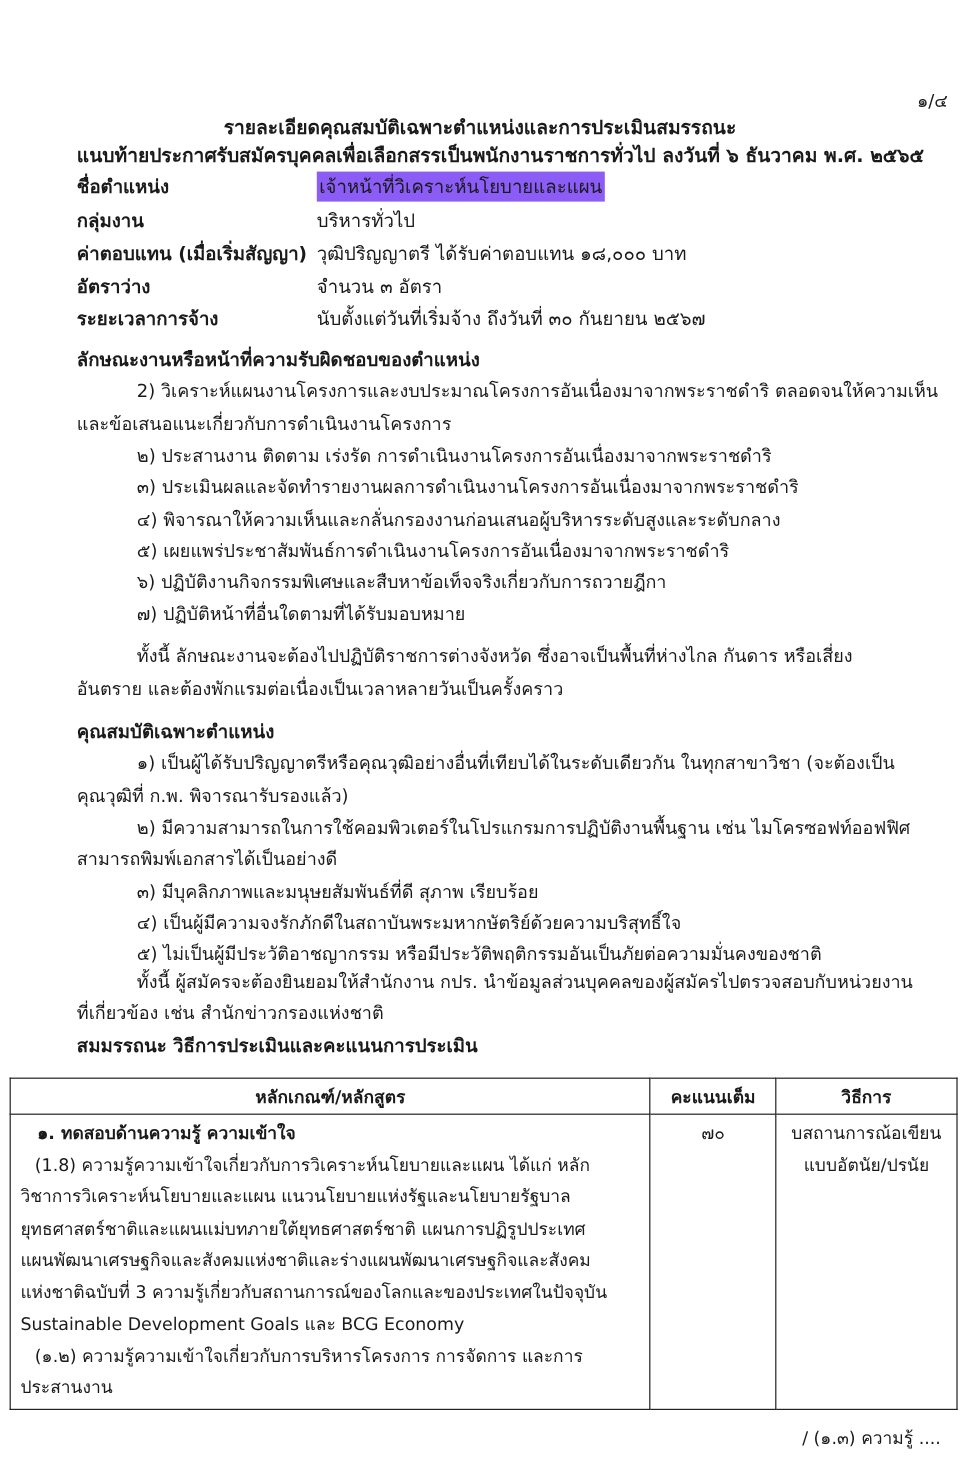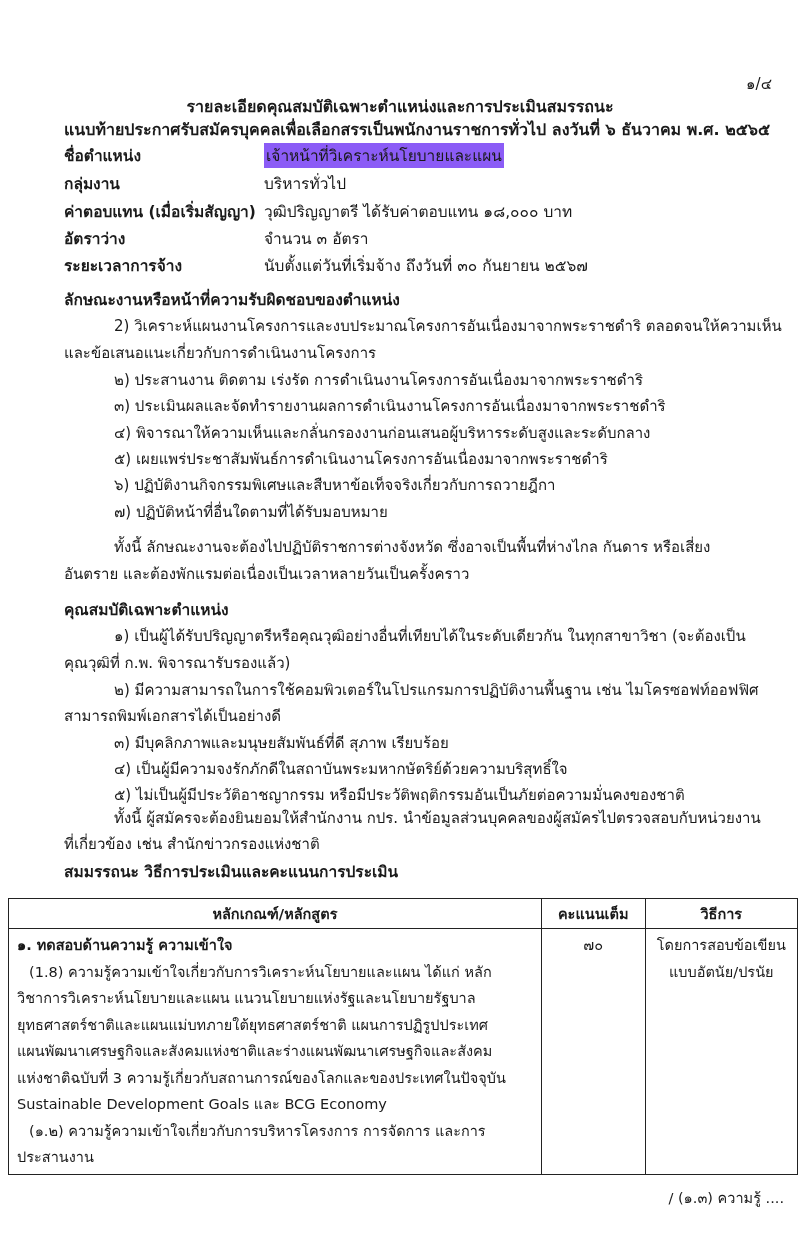--- a/index.html
+++ b/index.html
@@ -2,42 +2,42 @@
 <html><head>
   <meta charset="utf-8">
   <style>
     html, body { margin: 0; padding: 0; background: #ffffff; }
     body {
       width: 800px; height: 1237px; position: relative; overflow: hidden;
       font-family: "DejaVu Sans", "Liberation Sans", sans-serif;
       color: #1a1a1a; font-size: 15px;
     }
     .abs { position: absolute; white-space: nowrap; }
-    .page-num { right: 28px; top: 72px; font-size: 15px; }
+    .page-num { right: 10px; top: 72px; font-size: 15px; }
     .title { left: 0; width: 800px; text-align: center; font-weight: bold; font-size: 16px; }
     .title1 { top: 94px; }
     .title2 { top: 117px; left: 64px; width: auto; text-align: left; }
     .info-row { left: 64px; font-size: 15.5px; }
     .info-label { display: inline-block; width: 200px; font-weight: bold; }
     .info-value { display: inline-block; }
     .highlight { background: #8b5cf6; padding: 0 2px; }
     .heading { left: 64px; font-weight: bold; font-size: 15.5px; }
     .item { font-size: 15px; }
     .table {
       position: absolute; left: 8px; top: 898px; width: 790px;
       border-collapse: collapse; font-size: 14.5px; padding-left: 40px;
     }
     .table th, .table td { border: 1.5px solid #222; vertical-align: top; padding: 3px 8px; }
     .table th { font-weight: bold; text-align: center; height: 22px; }
     .col1 { width: 535px; }
     .col2 { width: 115px; text-align: center; }
     .col3 { width: 140px; text-align: center; }
     .cell-line { line-height: 26.5px; white-space: nowrap; }
     .cell-line.indent { padding-left: 12px; }
-    .bold { font-weight: bold; }
+    .bold { font-weight: bold; margin-left: 14px; }
     .footer { right: 16px; top: 1186px; font-size: 14.5px; }
   </style>
 </head>
 <body>
 
 <div class="abs page-num">๑/๔</div>
 
 <div class="abs title title1">รายละเอียดคุณสมบัติเฉพาะตำแหน่งและการประเมินสมรรถนะ</div>
 <div class="abs title title2">แนบท้ายประกาศรับสมัครบุคคลเพื่อเลือกสรรเป็นพนักงานราชการทั่วไป ลงวันที่  ๖  ธันวาคม  พ.ศ. ๒๕๖๕</div>
 
@@ -100,20 +100,20 @@
         <div class="cell-line">แผนพัฒนาเศรษฐกิจและสังคมแห่งชาติและร่างแผนพัฒนาเศรษฐกิจและสังคม</div>
         <div class="cell-line">แห่งชาติฉบับที่ 3 ความรู้เกี่ยวกับสถานการณ์ของโลกและของประเทศในปัจจุบัน</div>
         <div class="cell-line">Sustainable Development Goals และ BCG Economy</div>
         <div class="cell-line indent">(๑.๒) ความรู้ความเข้าใจเกี่ยวกับการบริหารโครงการ การจัดการ และการ</div>
         <div class="cell-line">ประสานงาน</div>
       </td>
       <td class="col2">
         <div class="cell-line">๗๐</div>
       </td>
       <td class="col3">
-        <div class="cell-line">โดยการสอบข้อเขียน</div>
+        <div class="cell-line">บสถานการณ้อเขียน</div>
         <div class="cell-line">แบบอัตนัย/ปรนัย</div>
       </td>
     </tr>
   </tbody>
 </table>
 
 <div class="abs footer">/ (๑.๓) ความรู้ ....</div>
 
 </body></html>

